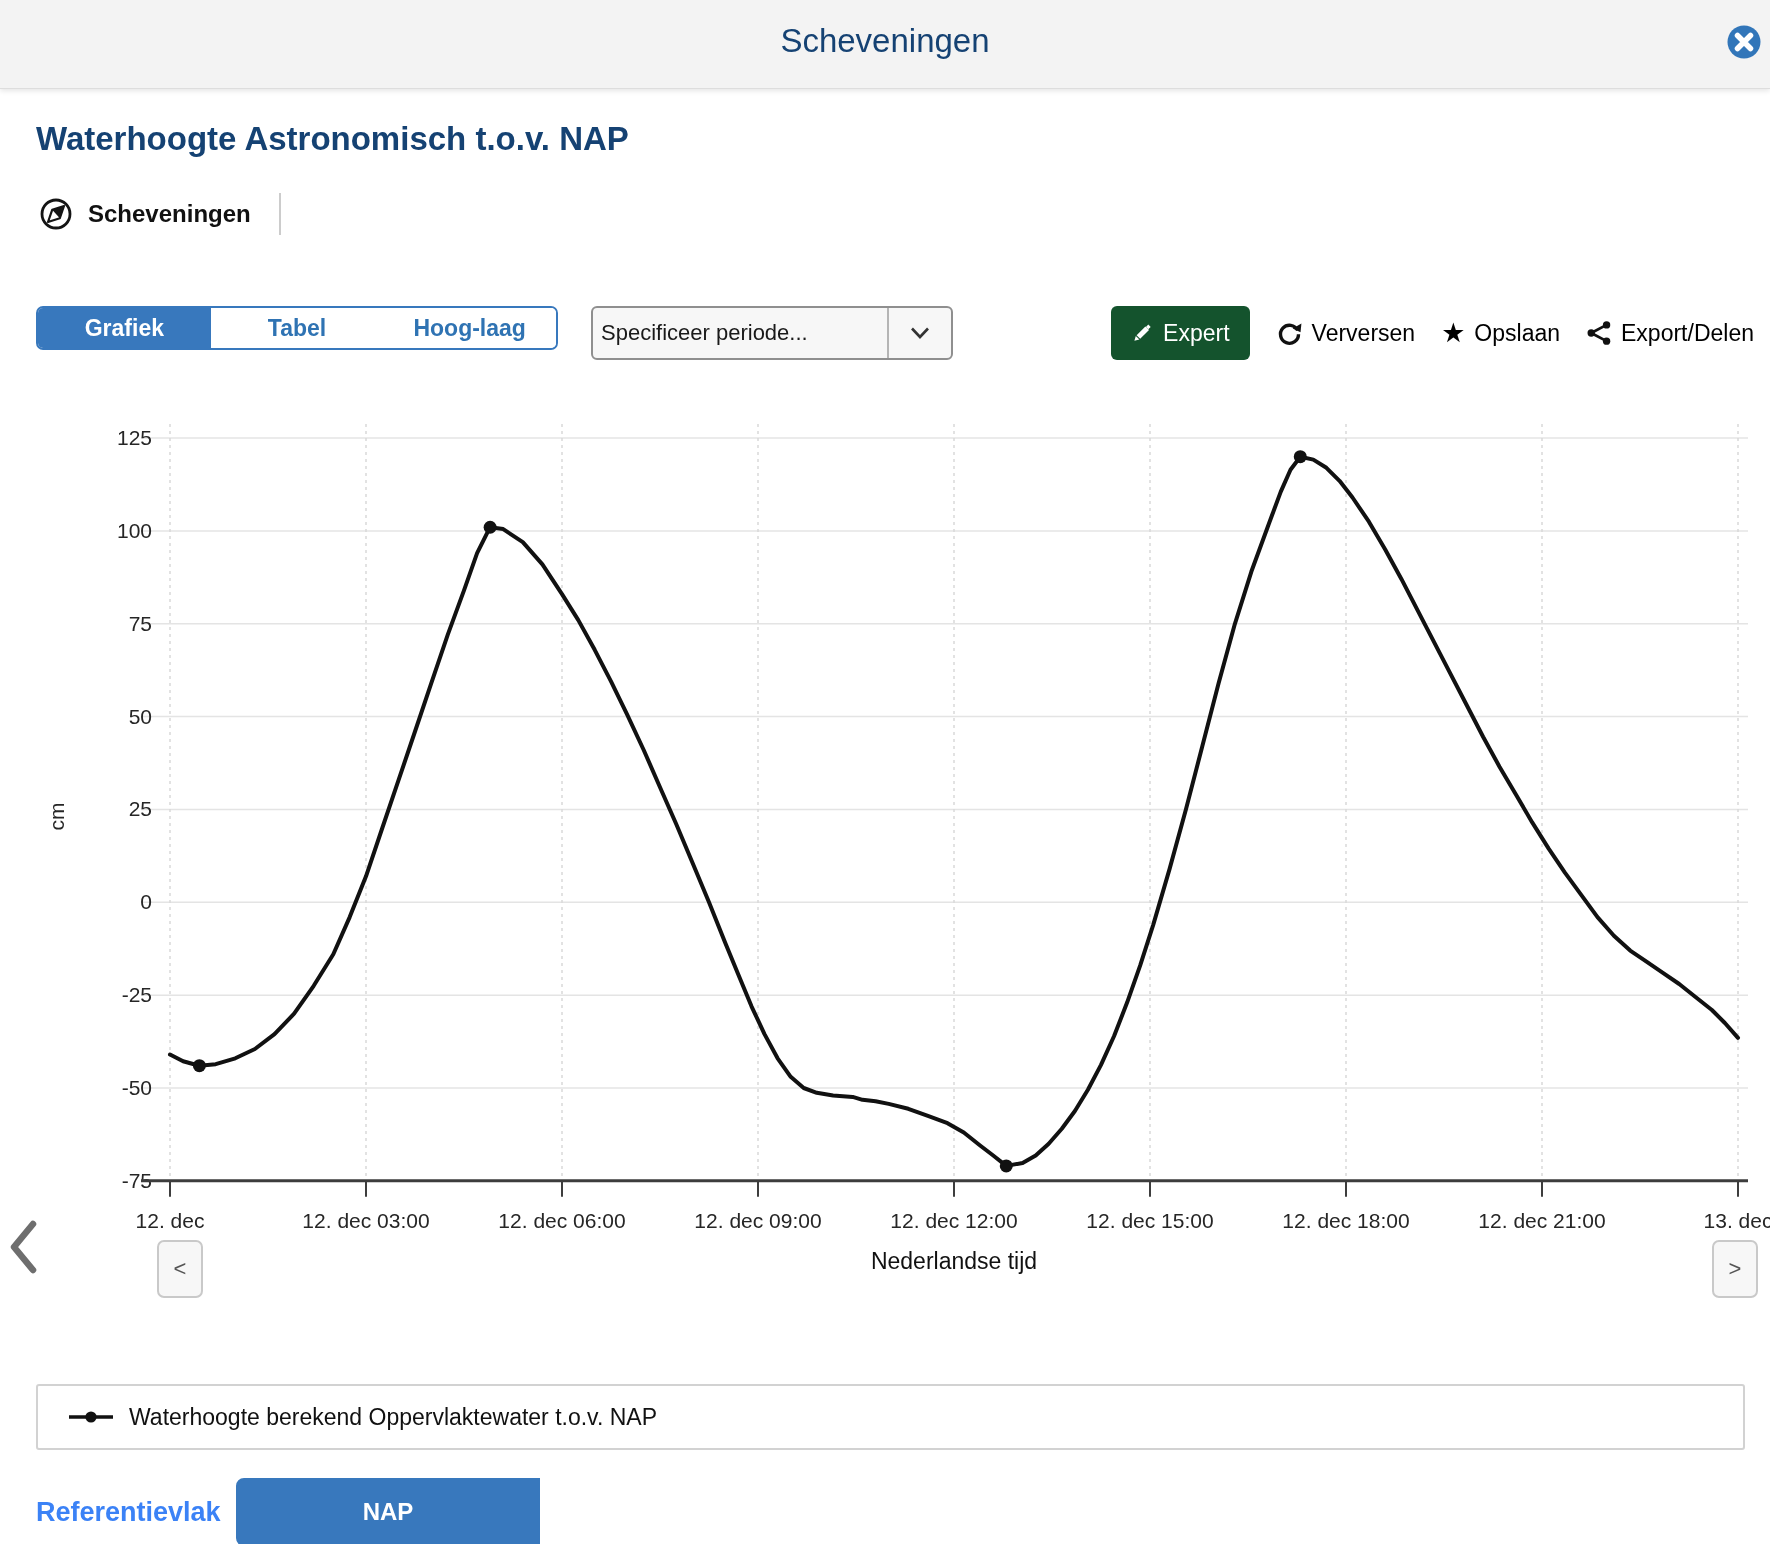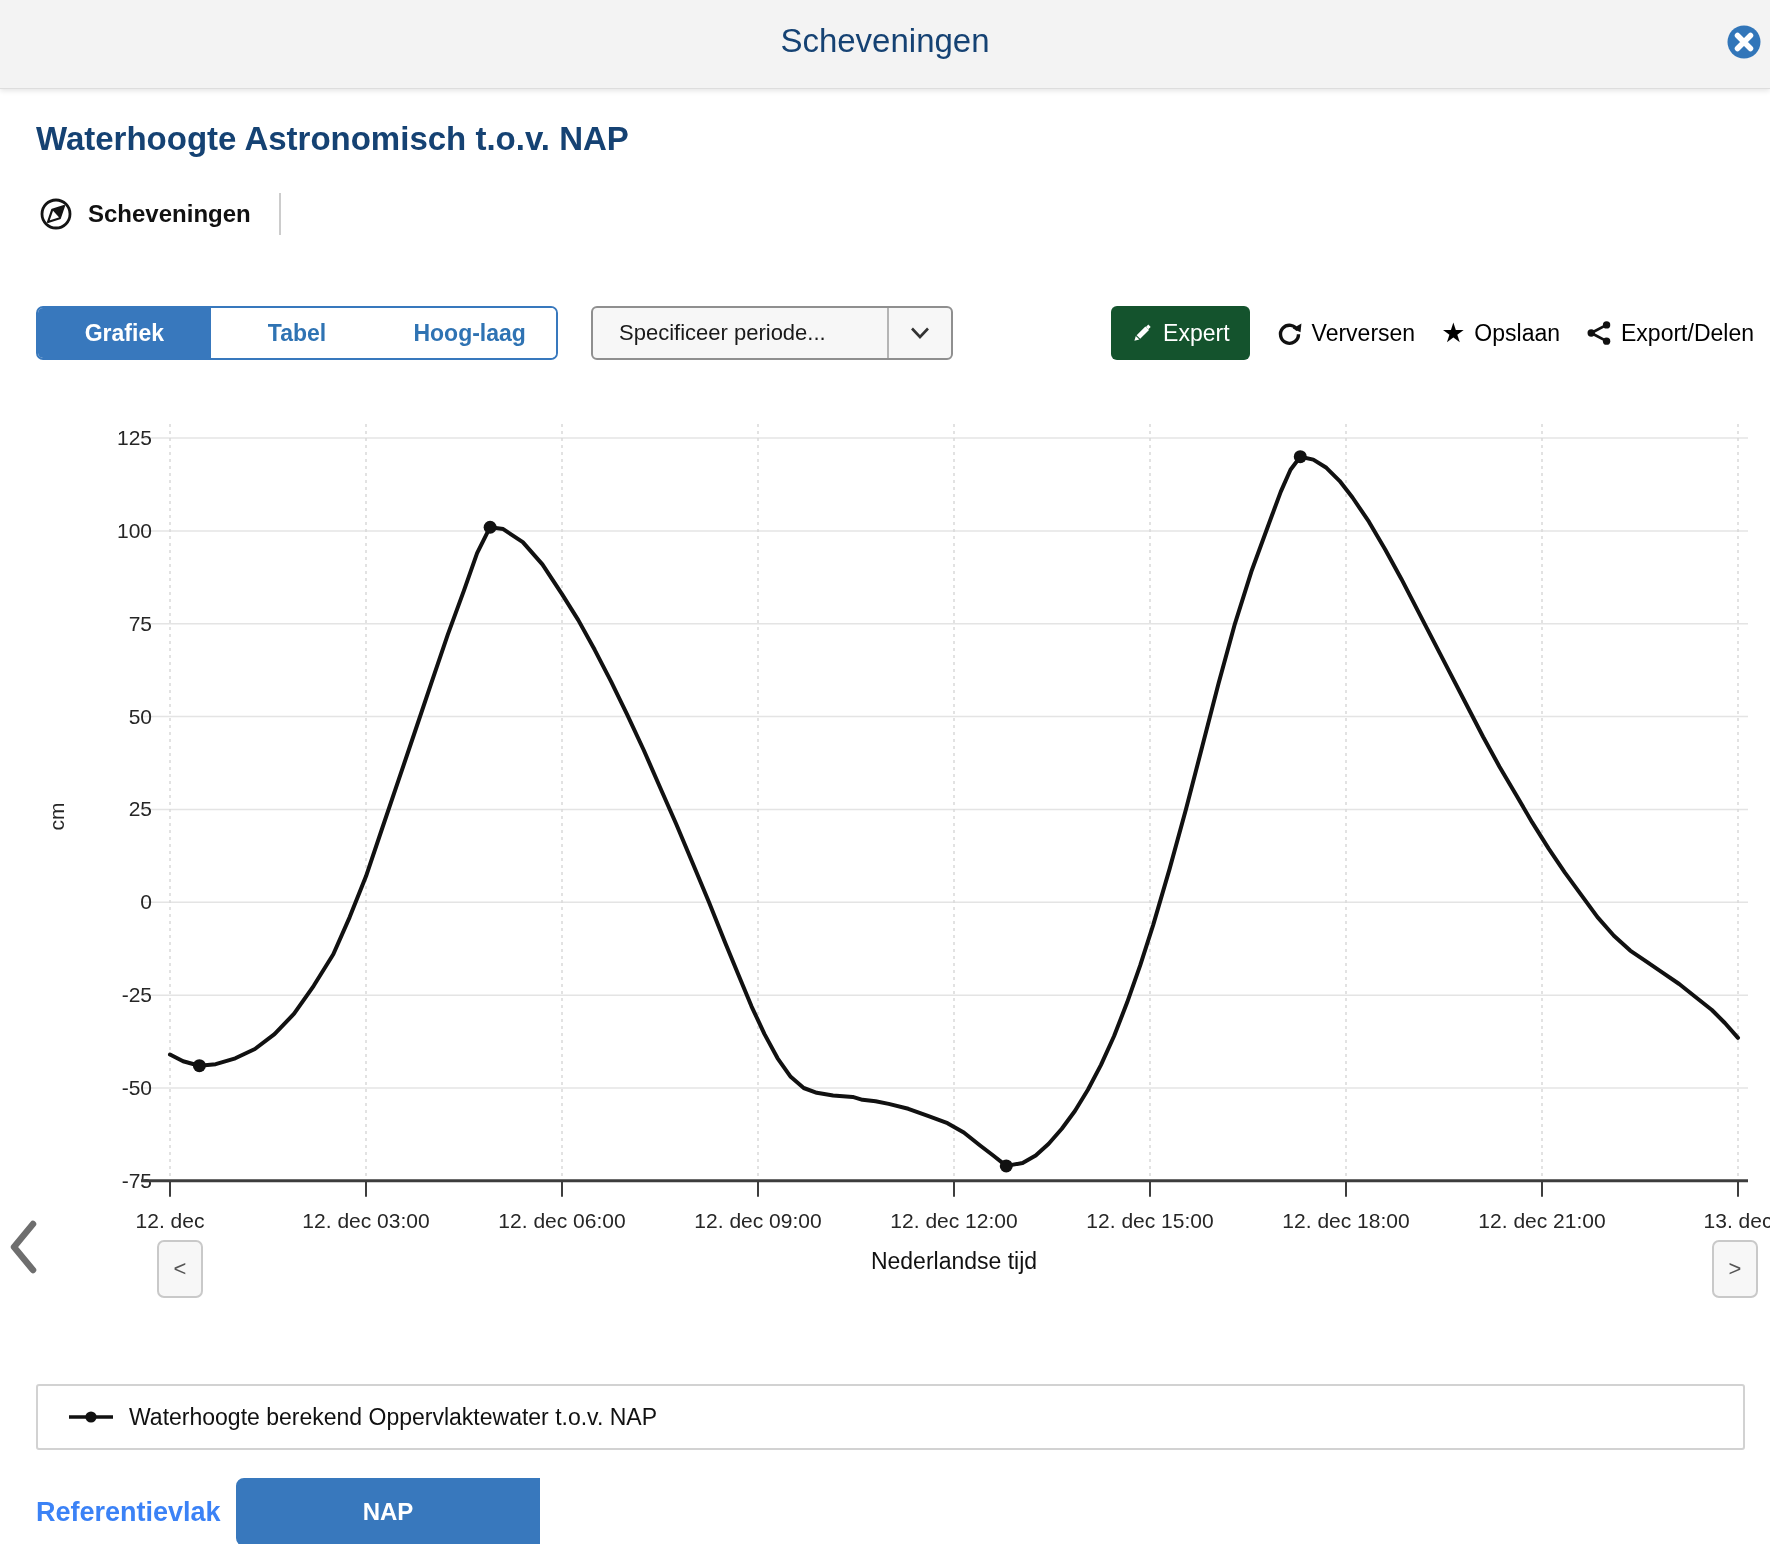--- a/index.html
+++ b/index.html
@@ -11,29 +11,29 @@
   .hdr-title{position:absolute;left:0;right:0;top:22px;text-align:center;
        font-size:33px;color:#154273;font-weight:400;}
   .close-btn{position:absolute;right:8px;top:24px;width:36px;height:36px;cursor:pointer;}
   
   .page-title{position:absolute;left:36px;top:120px;font-size:33px;font-weight:bold;color:#154273;}
   
   .loc{position:absolute;left:38px;top:192px;height:44px;display:flex;align-items:center;gap:14px;}
   .loc-name{font-size:24px;font-weight:bold;color:#111;}
   .loc-div{width:2px;height:42px;background:#ccc;margin-left:14px;}
   
-  .tabs{position:absolute;left:36px;top:306px;width:522px;height:54px;display:flex;
+  .tabs{position:absolute;left:36px;top:306px;width:522px;height:44px;display:flex;
         border:2px solid #3878bd;border-radius:7px;overflow:hidden;background:#fff;box-sizing:border-box;}
   .tab{flex:1;display:flex;align-items:center;justify-content:center;font-size:23px;
        font-weight:bold;color:#2f73b3;cursor:pointer;background:#fff;}
   .tab.active{background:#3878bd;color:#fff;}
   .period{position:absolute;left:591px;top:306px;width:362px;height:54px;background:#f7f7f7;
         border:2px solid #8f8f8f;border-radius:6px;box-sizing:border-box;display:flex;
         align-items:center;cursor:pointer;}
-  .period-text{flex:1;padding-left:26px;font-size:22px;color:#1a1a1a;}
+  .period-text{flex:1;padding-left:8px;font-size:22px;color:#1a1a1a;}
   .period-chev{width:62px;height:100%;border-left:2px solid #b5b5b5;display:flex;
         align-items:center;justify-content:center;}
   .actions{position:absolute;right:16px;top:306px;height:54px;display:flex;align-items:center;gap:26px;}
   .btn-expert{display:flex;align-items:center;gap:10px;background:#14532d;color:#fff;
         border-radius:6px;height:54px;padding:0 20px;font-size:23px;cursor:pointer;box-sizing:border-box;}
   .act{display:flex;align-items:center;gap:9px;font-size:23px;color:#000000;cursor:pointer;}
   .act .star{font-size:27px;line-height:1;}
   
   #chart{position:absolute;left:0;top:0;width:1770px;height:1544px;pointer-events:none;z-index:1;}
   

